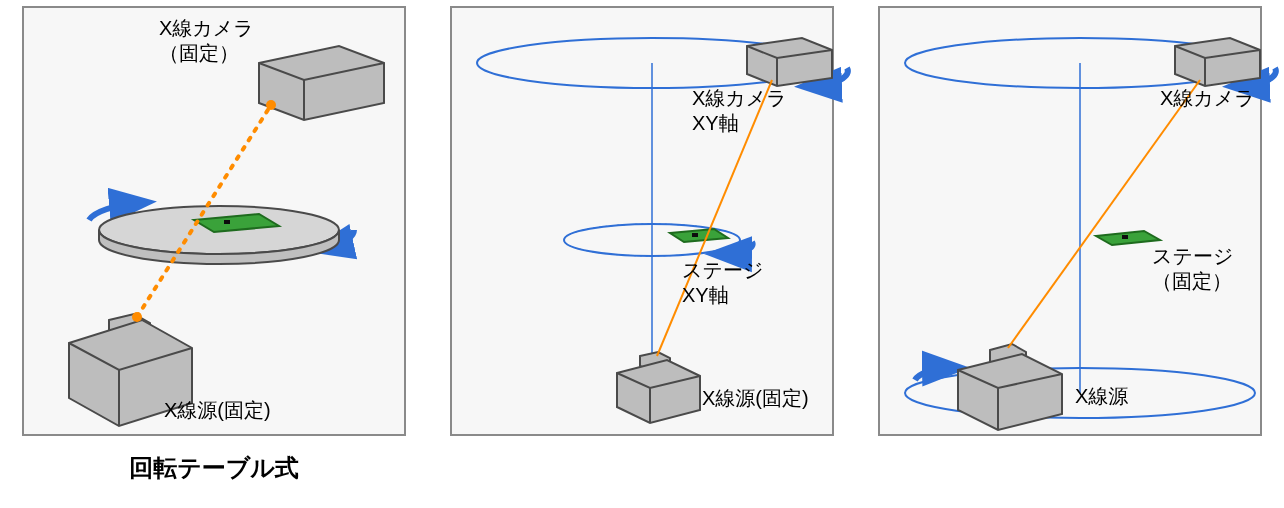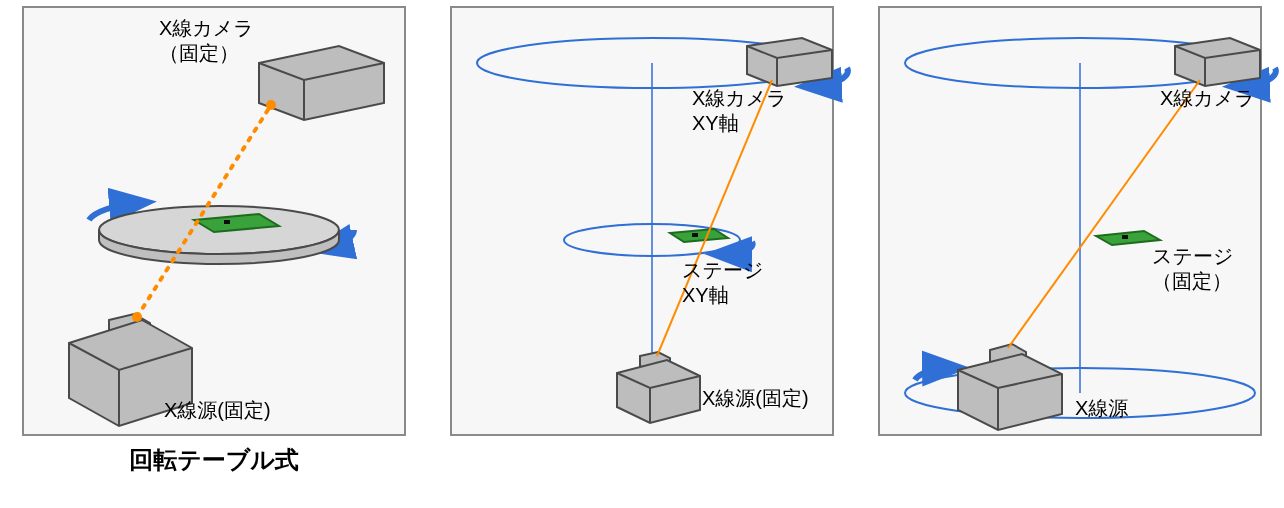--- a/index.html
+++ b/index.html
@@ -28,21 +28,21 @@
     border: 2px solid #8a8a8a;
     background: #f7f7f7;
     position: relative;
     box-sizing: border-box;
   }
   .caption {
     font-size: 24px;
     font-weight: 700;
     color: #000;
     text-align: center;
-    margin-top: 8px;
+    margin-top: 16px;
     line-height: 1.3;
   }
   .label {
     position: absolute;
     font-size: 20px;
     color: #000;
     line-height: 1.25;
     white-space: nowrap;
   }
 </style>
@@ -175,17 +175,17 @@
           <polygon points="78,362 142,346 182,366 182,406 118,422 78,402" fill="#bdbdbd" stroke="#4a4a4a" stroke-width="2"></polygon>
           <polyline points="78,362 118,380 182,366" fill="none" stroke="#4a4a4a" stroke-width="2"></polyline>
           <line x1="118" y1="380" x2="118" y2="422" stroke="#4a4a4a" stroke-width="2"></line>
         </g>
 
         <line x1="128" y1="340" x2="320" y2="72" stroke="#ff8c00" stroke-width="2"></line>
       </svg>
 
       <div class="label" style="left:280px; top:78px;">X線カメラ</div>
       <div class="label" style="left:272px; top:236px;">ステージ<br>（固定）</div>
-      <div class="label" style="left:195px; top:388px;">X線源</div>
+      <div class="label" style="left:195px; top:376px;">X線源</div>
     </div>
   </div>
 
 </div>
 
 </body></html>

